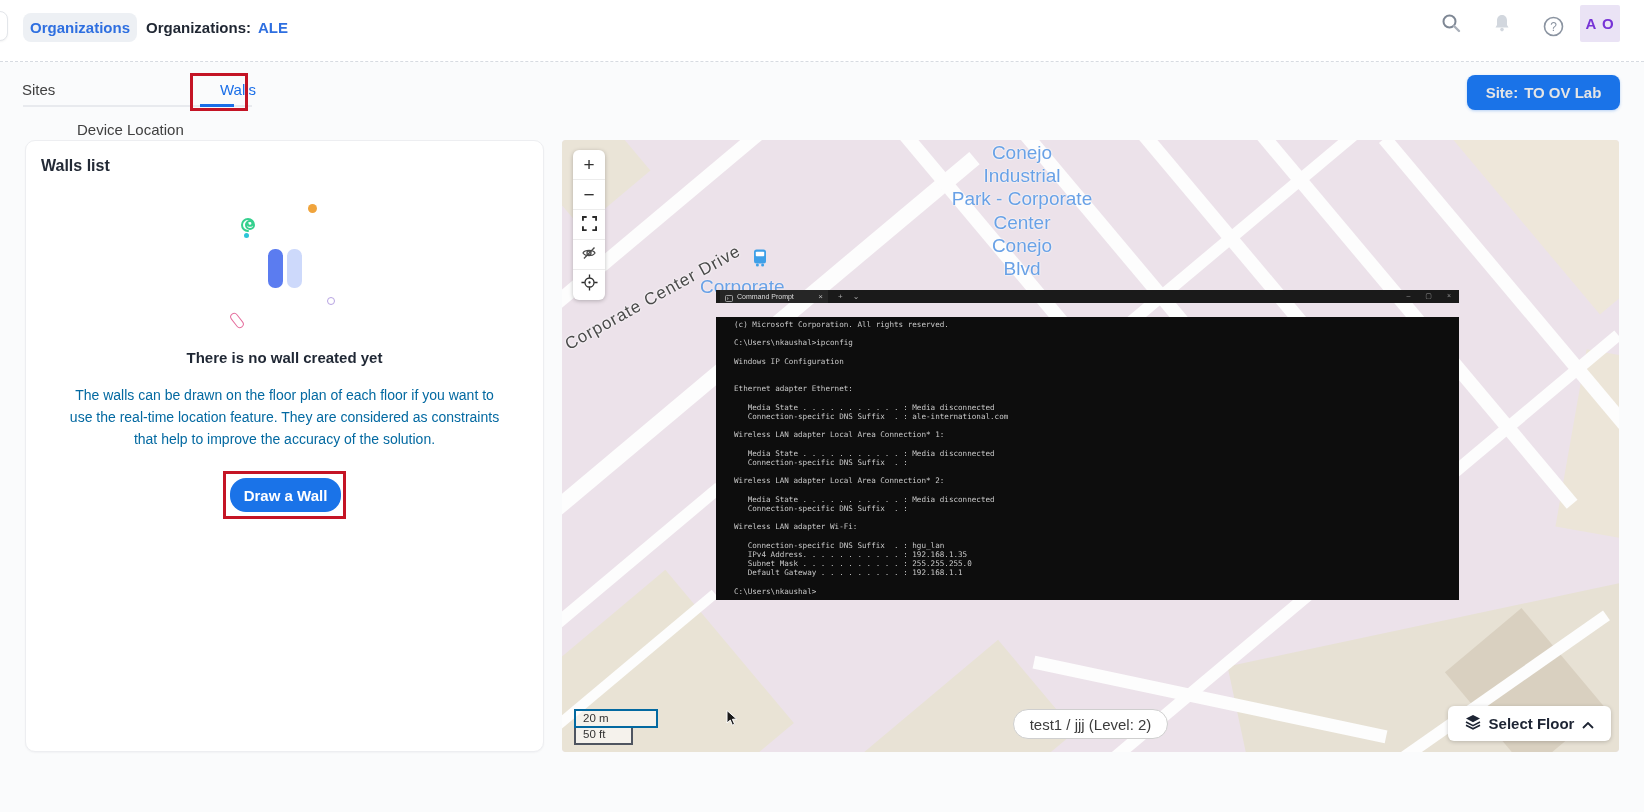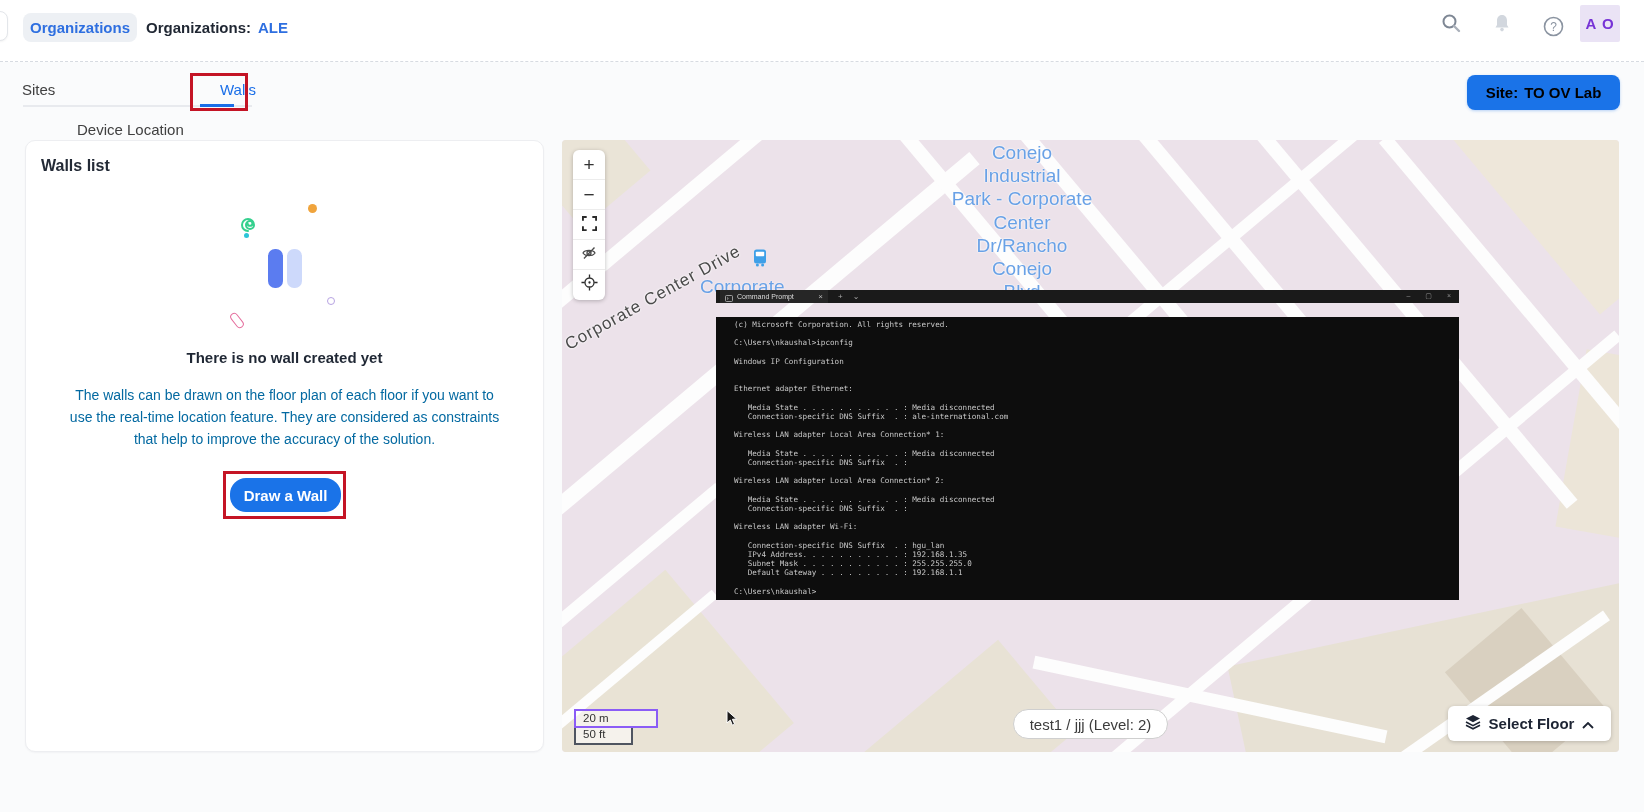--- a/index.html
+++ b/index.html
@@ -17,21 +17,21 @@
   .hdr-icon { position:absolute; top:12px; width:26px; height:26px; display:flex; align-items:center; justify-content:center; cursor:pointer; }
   .avatar { position:absolute; left:1580px; top:5px; width:40px; height:37px; background:#eae3f5; border-radius:2px; display:flex; align-items:center; justify-content:center; font-size:15px; font-weight:700; color:#7733d6; letter-spacing:1px; cursor:pointer; }
 
   
   .tabbar { position:absolute; left:0; top:62px; width:1644px; height:78px; background:#fafbfc; z-index:10; }
   .tab { position:absolute; top:19px; font-size:15px; color:#404040; cursor:pointer; white-space:nowrap; }
   .tab.active { color:#1b6fe8; font-weight:500; }
   .tab-gray-line { position:absolute; left:23px; top:43px; width:229px; height:2px; background:#e8eaee; }
   .tab-blue-line { position:absolute; left:200px; top:42px; width:34px; height:3px; background:#1b6fe8; }
   .annot { position:absolute; border:3px solid #c41425; z-index:30; pointer-events:none; }
-  .site-btn { position:absolute; left:1467px; top:13px; width:153px; height:35px; background:#1a73e8; border-radius:8px; display:flex; align-items:center; justify-content:center; gap:6px; color:#000000; font-size:15px; font-weight:700; cursor:pointer; box-shadow:0 1px 3px rgba(26,115,232,.3); }
+  .site-btn { position:absolute; left:1467px; top:13px; width:153px; height:35px; background:#1a73e8; border-radius:8px; display:flex; align-items:center; justify-content:center; gap:6px; color:#e5e5e5; font-size:15px; font-weight:700; cursor:pointer; box-shadow:0 1px 3px rgba(26,115,232,.3); }
 
   
   .card { position:absolute; left:25px; top:140px; width:519px; height:612px; background:#fff; border:1px solid #edeef1; border-radius:10px; box-shadow:0 1px 2px rgba(16,24,40,.04); z-index:5; }
   .card-title { position:absolute; left:15px; top:16px; font-size:16px; font-weight:700; color:#232a36; }
   .dot-orange { position:absolute; left:282px; top:63px; width:9px; height:9px; border-radius:50%; background:#f0a43c; }
   .dot-teal { position:absolute; left:218px; top:92px; width:5px; height:5px; border-radius:50%; background:#2cc5d8; }
   .bar-blue { position:absolute; left:242px; top:108px; width:15px; height:39px; border-radius:7px; background:#5b7cf0; }
   .bar-light { position:absolute; left:261px; top:108px; width:15px; height:39px; border-radius:7px; background:#cdd9fb; }
   .circ-purple { position:absolute; left:301px; top:156px; width:8px; height:8px; border:1.5px solid #b7a3e2; border-radius:50%; }
   .pencil-pink { position:absolute; left:207px; top:171px; width:8px; height:17px; border:1.5px solid #e56f9e; border-radius:4px; transform:rotate(-38deg); }
@@ -58,21 +58,21 @@
   .term { position:absolute; left:154px; top:150px; width:743px; height:296px; z-index:3; }
   .term-bar { height:13px; background:#1a1a1a; display:flex; align-items:center; position:relative; }
   .term-tab { width:108px; height:13px; background:#262626; display:flex; align-items:center; gap:4px; padding:0 5px; margin-left:4px; }
   .term-title { font-size:7px; color:#dcdcdc; white-space:nowrap; flex:1; }
   .term-glyph { font-size:8px; color:#b9b9b9; line-height:1; }
   .term-bar-btn { margin-left:10px; font-size:8px; color:#a8a8a8; line-height:1; }
   .term-winctl { position:absolute; right:8px; top:2px; display:flex; gap:15px; font-size:7px; color:#8f8f8f; }
   .term-body { height:283px; background:#0d0d0d; }
   .term-body pre { margin:14px; padding:3px 0 0 4px; font-family:"DejaVu Sans Mono", monospace; font-size:7.6px; line-height:9.2px; color:#c8c8c8; white-space:pre; }
 
-  .scale-m { position:absolute; left:12px; top:569px; width:84px; height:19px; border:2px solid #8b5cf6; background:rgba(255,255,255,.55); z-index:4; font-size:11.5px; color:#333; padding:1px 0 0 7px; }
+  .scale-m { position:absolute; left:12px; top:569px; width:84px; height:19px; border:2px solid #0369a1; background:rgba(255,255,255,.55); z-index:4; font-size:11.5px; color:#333; padding:1px 0 0 7px; }
   .scale-ft { position:absolute; left:12px; top:588px; width:59px; height:17px; border:2px solid #4f5560; border-top:none; background:rgba(255,255,255,.55); z-index:4; font-size:11.5px; color:#333; padding:0 0 0 7px; }
 
   .floor-pill { position:absolute; left:451px; top:569px; width:155px; height:30px; background:#fff; border:1.5px solid #cfcfcf; border-radius:15px; display:flex; align-items:center; justify-content:center; font-size:15px; color:#3c3c3c; z-index:4; white-space:nowrap; }
   .select-floor { position:absolute; left:886px; top:566px; width:163px; height:35px; background:#fff; border:none; border-radius:6px; box-shadow:0 1px 4px rgba(0,0,0,.2); display:flex; align-items:center; justify-content:center; gap:8px; font-size:15px; font-weight:600; color:#1d2433; cursor:pointer; z-index:4; font-family:"Liberation Sans", sans-serif; }
   .cursor { position:absolute; left:164px; top:570px; z-index:6; }
 </style>
 </head>
 <body>
 
 <div class="header">
@@ -174,21 +174,20 @@
   <div class="road" style="left:438px; top:414px; width:700px; height:12px; transform:rotate(-40deg);"></div>
   <div class="road" style="left:468px; top:553px; width:360px; height:13px; transform:rotate(12deg);"></div>
   <div class="road" style="left:808px; top:544px; width:260px; height:12px; transform:rotate(-35deg);"></div>
   <div class="road" style="left:-112px; top:545px; width:300px; height:10px; transform:rotate(-40deg);"></div>
 
   <div class="map-label">
     <div>Conejo</div>
     <div>Industrial</div>
     <div>Park - Corporate</div>
     <div>Center</div>
-    <div>Dr/Rancho</div>
     <div>Conejo</div>
     <div>Blvd</div>
   </div>
   <div class="partial-label">Corporate</div>
   <div class="street-label">Corporate Center Drive</div>
 
   <span class="bus">
     <svg width="20" height="20" viewBox="0 0 20 20">
         <rect x="4" y="1.5" width="12" height="14" rx="2.5" fill="#3fa0e8"></rect>
         <rect x="5.8" y="3.8" width="8.4" height="4.4" rx="0.8" fill="#fff"></rect>

